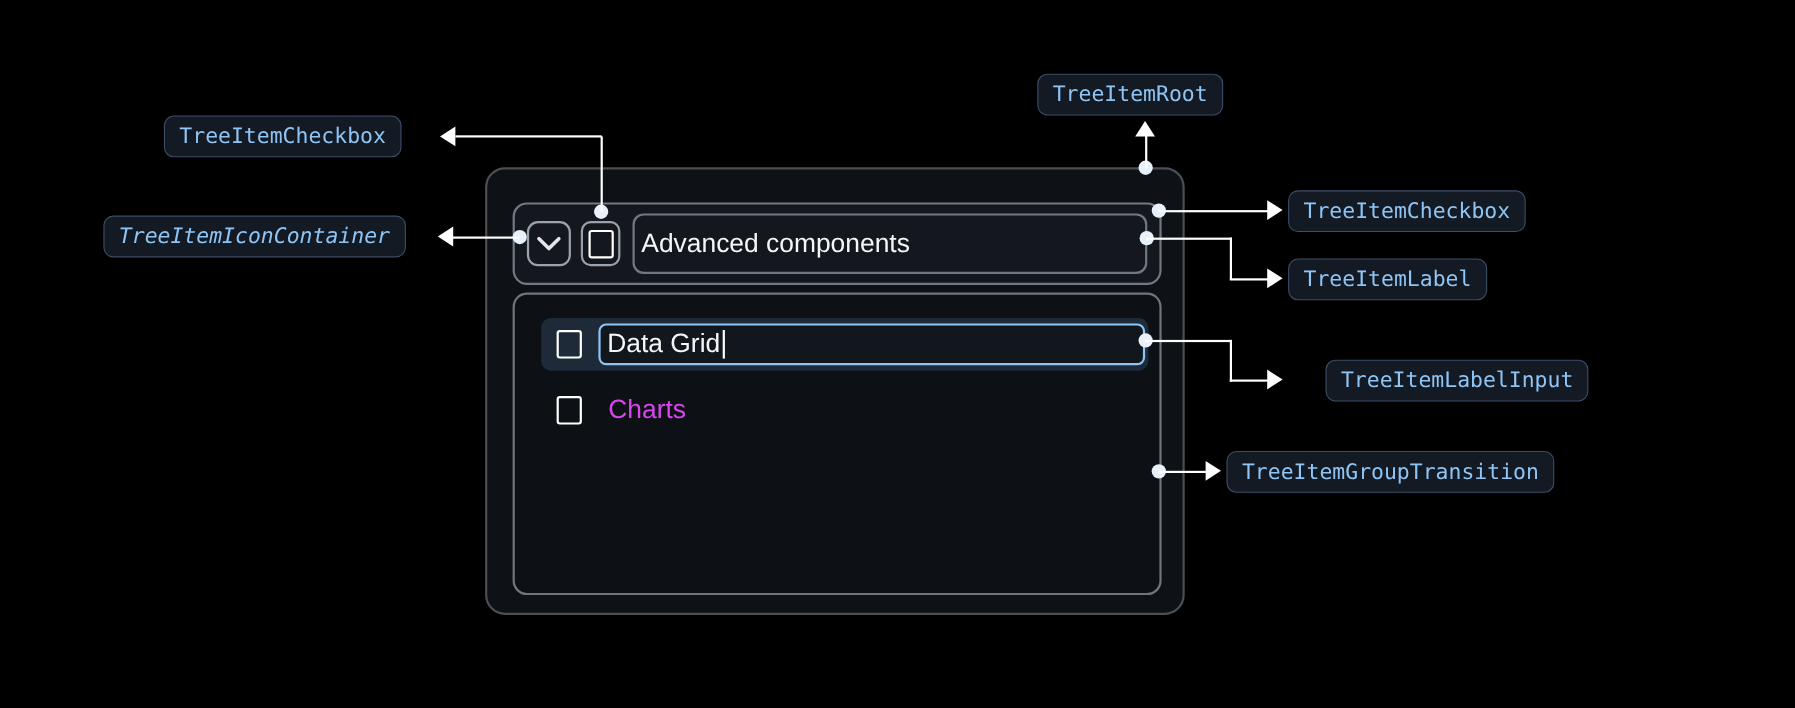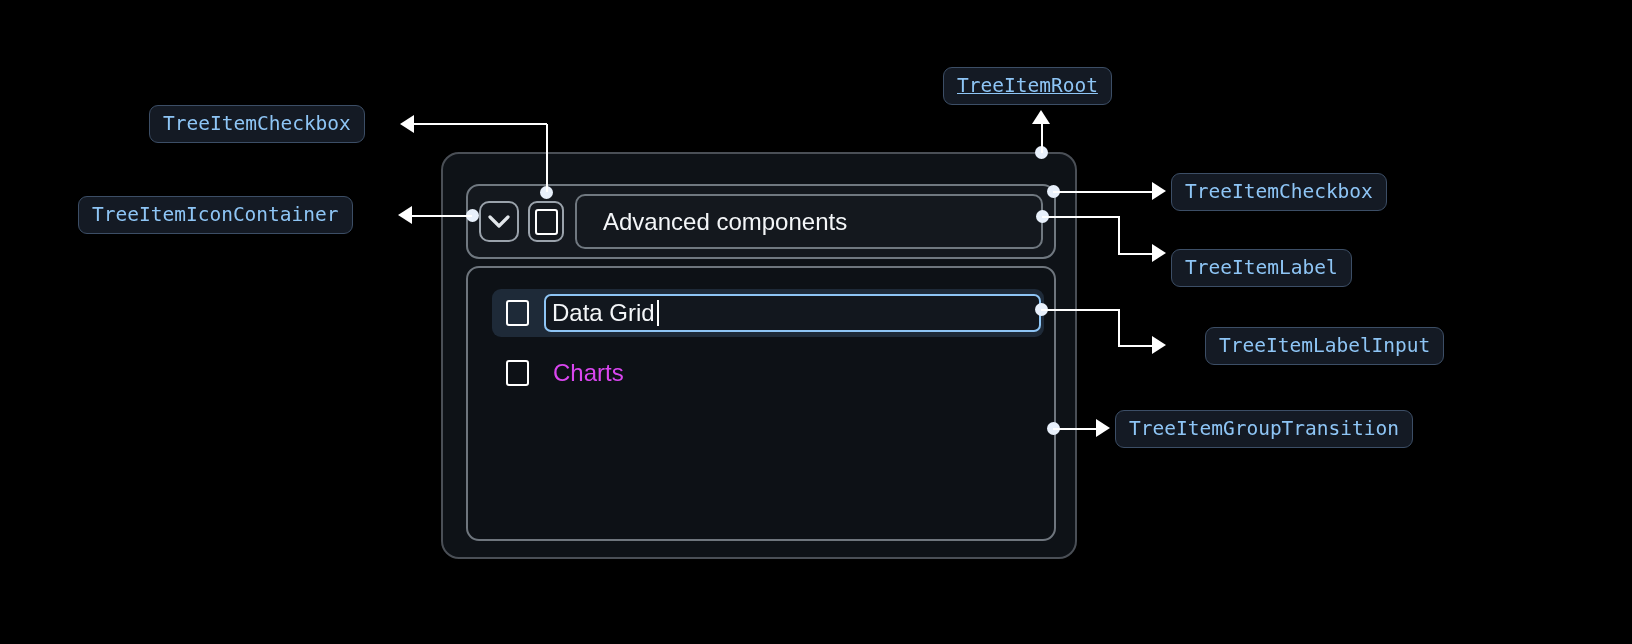--- a/index.html
+++ b/index.html
@@ -131,21 +131,21 @@
   }
   #tree-label {
     flex: 1 1 auto;
     margin-left: 11px;
     height: 55px;
     box-sizing: border-box;
     border: 2px solid #707880;
     border-radius: 10px;
     display: flex;
     align-items: center;
-    padding-left: 26px;
+    padding-left: 6px;
     color: #f4f6f8;
     font-size: 24px;
   }
 
   #group-transition {
     position: absolute;
     left: 23px;
     top: 112px;
     width: 590px;
     height: 275px;
@@ -287,33 +287,33 @@
   <span class="arrow arrow-r" style="left:1152px; top:336px;"></span>
 
   <span class="dot" style="left:1047px; top:422px;"></span>
   <span class="ln lnh" style="left:1053px; top:427.5px; width:46px;"></span>
   <span class="arrow arrow-r" style="left:1096px; top:419px;"></span>
 
   <div class="chip" style="left:149px; top:105px;text-align:center;">
     <span>TreeItemCheckbox</span>
   </div>
 
-  <div class="chip" style="left:78px; top:196px;">
+  <div class="chip" style="left:94px; top:196px;font-style:italic;">
     <span>TreeItemIconContainer</span>
   </div>
 
-  <div class="chip" style="left:943px; top:67px;text-decoration:underline;">
+  <div class="chip" style="left:943px; top:67px;">
     <span>TreeItemRoot</span>
   </div>
 
   <div class="chip" style="left:1171px; top:173px;">
     <span>TreeItemCheckbox</span>
   </div>
 
-  <div class="chip" style="left:1171px; top:249px;justify-content:flex-end;">
+  <div class="chip" style="left:1171px; top:235px;justify-content:flex-end;">
     <span>TreeItemLabel</span>
   </div>
 
   <div class="chip" style="left:1171px; top:327px;margin-left:34px;">
     <span>TreeItemLabelInput</span>
   </div>
 
   <div class="chip" style="left:1115px; top:410px;text-align:right;">
     <span>TreeItemGroupTransition</span>
   </div>

